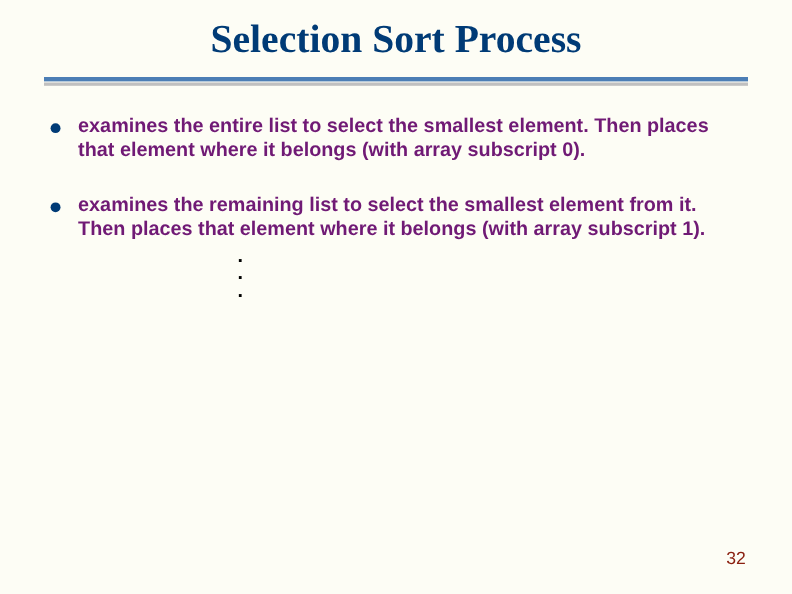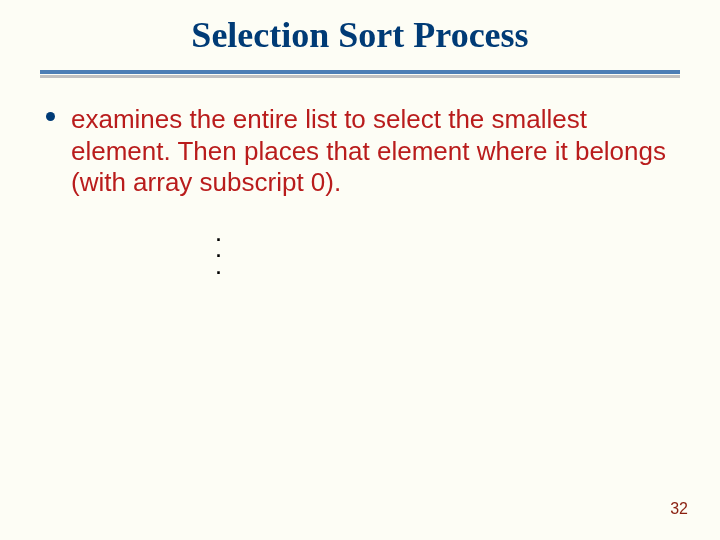--- a/index.html
+++ b/index.html
@@ -46,38 +46,38 @@
   .bullet-dot {
     width: 9px;
     height: 9px;
     border-radius: 50%;
     background: #003b76;
     margin-top: 8px;
     margin-right: 16px;
     flex: 0 0 auto;
   }
   .bullet-text {
-    font-size: 26px;
-    font-weight: normal;
-    color: #b91c1c;
+    font-size: 18px;
+    font-weight: bold;
+    color: #701a75;
     line-height: 1.22;
   }
   .dots {
     font-size: 18px;
     font-weight: bold;
     color: #000;
     line-height: 0.9;
     margin-left: 170px;
     margin-bottom: 6px;
     margin-top: 2px;
     letter-spacing: 2px;
   }
   .page-num {
     position: absolute;
-    right: 32px;
+    right: 42px;
     bottom: 22px;
     color: #8a1f0f;
     font-size: 16px;
   }
 </style>
 </head>
 <body>
 
 <div class="title-wrap">
   <div class="title">Selection Sort Process</div>
@@ -88,19 +88,23 @@
   <div class="bar-shadow"></div>
 </div>
 
 <div class="content">
 
   <div class="bullet-item">
     <div class="bullet-dot"></div>
     <div class="bullet-text">examines the entire list to select the smallest element. Then places that element where it belongs (with array subscript 0).</div>
   </div>
 
+  <div class="bullet-item tight">
+    <div class="bullet-dot"></div>
+    <div class="bullet-text">examines the remaining list to select the smallest element from it. Then places that element where it belongs (with array subscript 1).</div>
+  </div>
 
   <div class="dots">.<br>.<br>.</div>
 
 
 </div>
 
 <div class="page-num">32</div>
 
 </body></html>

